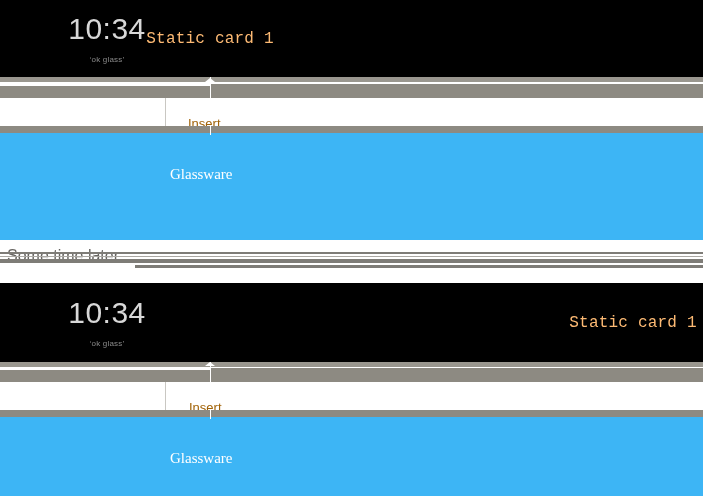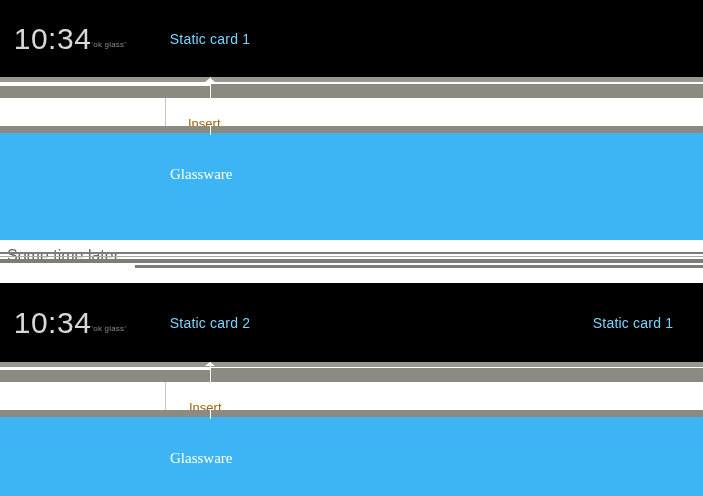--- a/index.html
+++ b/index.html
@@ -21,31 +21,33 @@
     overflow:hidden;
   }
   .card{
     position:absolute;
     top:0;bottom:0;
     display:flex;
     align-items:center;
     justify-content:center;
   }
   .card-label{
-    color:#7dd3fc;
-    font-size:14px;
-    font-family:Liberation Sans, sans-serif;
+    color:#fdba74;
+    font-size:16px;
+    font-family:Liberation Mono, monospace;
     letter-spacing:0.2px;
     white-space:nowrap;
   }
   
   .clock-card{
     display:flex;
+    flex-direction:column;
     align-items:center;
     justify-content:center;
+    padding-left:37px;
   }
   .clock-time{
     color:#d8d8d8;
     font-size:30px;
     font-weight:300;
     font-family:"Liberation Sans", sans-serif;
     letter-spacing:0.5px;
     line-height:1;
   }
   .clock-hint{
@@ -168,23 +170,20 @@
   <div class="divider-rule" style="left:0px;top:252px;width:703px;height:2px;"></div>
   <div class="divider-rule divider-rule-thin" style="left:0px;top:256px;width:703px;height:1px;"></div>
   <div class="divider-rule" style="left:0px;top:259px;width:703px;height:4px;"></div>
   <div class="divider-rule" style="left:135px;top:265px;width:568px;height:3px;"></div>
 
   <div class="card-row" style="top:283px;height:79px;">
     <div class="card clock-card" style="left:0px;width:140px;">
       <div class="clock-time">10:34</div>
       <div class="clock-hint">‘ok glass’</div>
     </div>
-    <div class="card" style="left:140px;width:140px;">
-      <span class="card-label">Static card 2</span>
-    </div>
     <div class="card" style="left:563px;width:140px;">
       <span class="card-label">Static card 1</span>
     </div>
   </div>
 
   <div class="band band-light" style="left:0px;top:362px;width:703px;height:5px;"></div>
   <div class="band" style="left:0px;top:370px;width:210px;height:12px;"></div>
   <div class="band" style="left:210px;top:368px;width:493px;height:14px;"></div>
   <div class="notch notch-up" style="left:205px;top:362px;"></div>
   <div class="vsep" style="left:210px;top:362px;height:20px;"></div>

